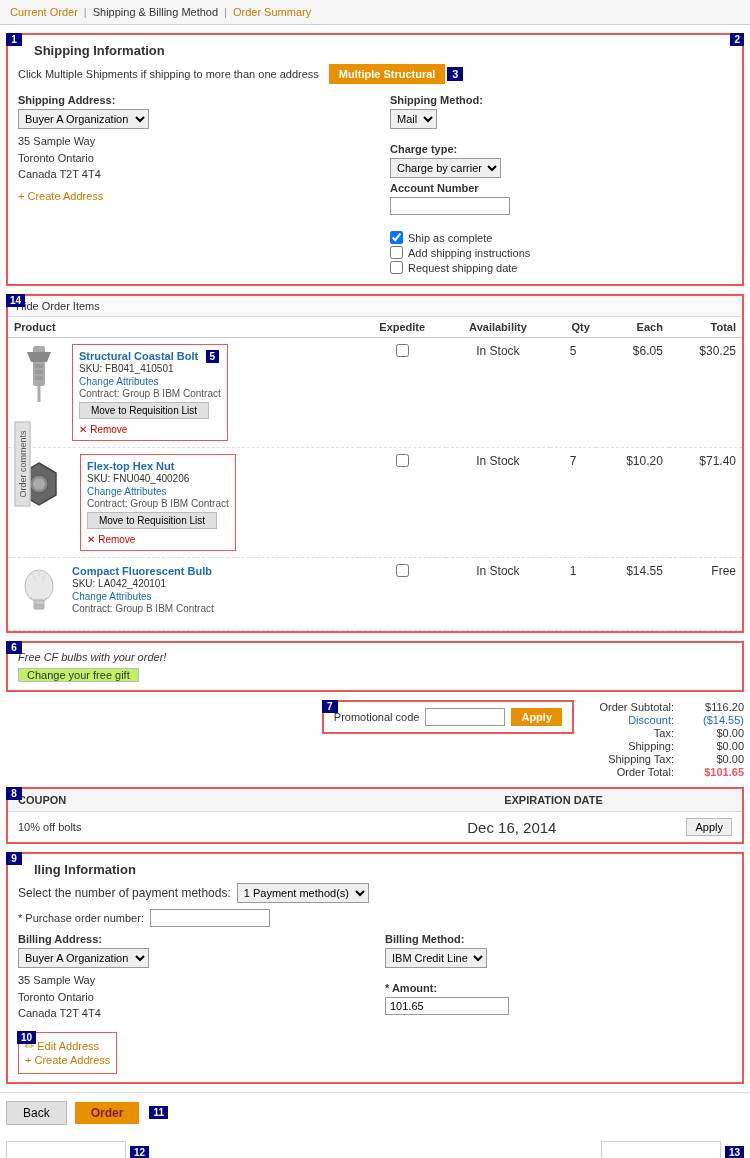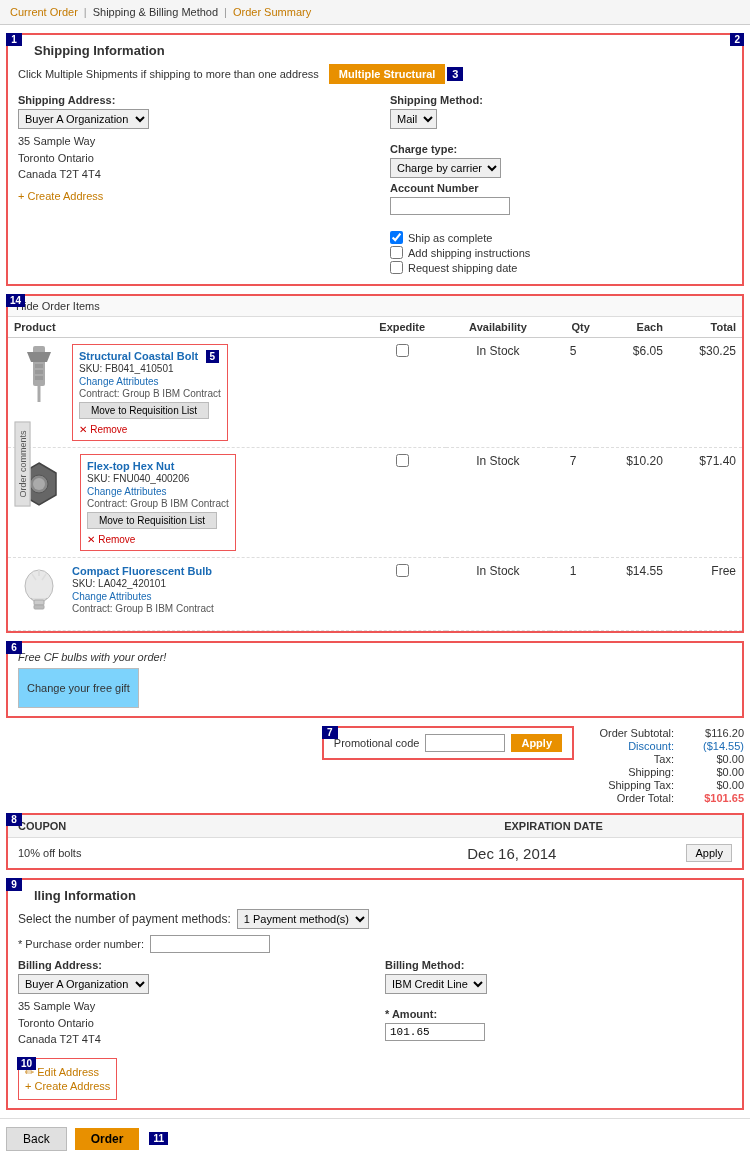--- a/index.html
+++ b/index.html
@@ -11,21 +11,21 @@
     .breadcrumb-sep { margin: 0 6px; color: #999; }
     .breadcrumb-active { color: #333; }
     .section-number { position: absolute; top: -2px; left: -2px; background: navy; color: #fff; font-size: 10px; font-weight: bold; padding: 1px 4px; min-width: 16px; text-align: center; }
     .section-title { font-size: 13px; font-weight: bold; margin-bottom: 6px; padding-left: 16px; }
 
     
     .shipping-section { border: 2px solid #e55; margin: 8px 6px; padding: 8px 10px; position: relative; }
     .multiple-shipments-row { display: flex; align-items: center; margin-bottom: 10px; }
     .multiple-shipments-row span { font-size: 11px; margin-right: 10px; }
     .btn-orange { background: #e89000; color: #fff; border: none; padding: 4px 10px; font-size: 11px; cursor: pointer; font-weight: bold; }
-    .btn-gray { background: #7dd3fc; color: #333; border: 1px solid #bbb; padding: 13px 8px; font-size: 11px; cursor: pointer; }
+    .btn-gray { background: #bef264; color: #333; border: 1px solid #bbb; padding: 0 8px; font-size: 11px; cursor: pointer; }
     .btn-apply { background: #e89000; color: #fff; border: none; padding: 3px 10px; font-size: 11px; cursor: pointer; font-weight: bold; }
 
     .shipping-cols { display: flex; gap: 30px; }
     .shipping-left { flex: 1; }
     .shipping-right { flex: 1; }
     .field-label { font-weight: bold; font-size: 11px; margin-bottom: 3px; }
     .address-text { font-size: 11px; line-height: 1.5; margin: 4px 0 6px 0; }
     select { font-size: 11px; padding: 2px; border: 1px solid #999; }
     input[type="text"] { font-size: 11px; padding: 2px 4px; border: 1px solid #999; }
     .create-address { color: #c47a00; font-size: 11px; text-decoration: none; }
@@ -79,21 +79,21 @@
     
     .billing-section { border: 2px solid #e55; margin: 8px 6px; padding: 8px 10px; position: relative; }
     .billing-cols { display: flex; gap: 20px; margin-top: 6px; }
     .billing-left { flex: 1; }
     .billing-right { flex: 1; }
     .po-row { display: flex; align-items: center; gap: 6px; margin: 4px 0; font-size: 11px; }
 
     
     .bottom-buttons { display: flex; align-items: center; padding: 8px 6px; gap: 8px; border-top: 1px solid #ddd; margin-top: 4px; }
     .btn-back { background: #e0e0e0; border: 1px solid #bbb; padding: 4px 16px; font-size: 12px; cursor: pointer; }
-    .btn-order { background: #e89000; color: #000000; border: none; padding: 4px 16px; font-size: 12px; font-weight: bold; cursor: pointer; }
+    .btn-order { background: #e89000; color: #7f1d1d; border: none; padding: 4px 16px; font-size: 12px; font-weight: bold; cursor: pointer; }
 
     
     .footer-row { display: flex; justify-content: space-between; padding: 4px 6px; margin-top: 4px; }
     .footer-box { border: 1px solid #ccc; width: 120px; height: 24px; }
 
     
     .bolt-img { width: 50px; height: 60px; display: flex; align-items: center; justify-content: center; }
     .nut-img { width: 50px; height: 60px; display: flex; align-items: center; justify-content: center; }
     .bulb-img { width: 50px; height: 60px; display: flex; align-items: center; justify-content: center; }
 
@@ -413,21 +413,21 @@
         </div>
       </div>
     </div>
     <div class="billing-right">
       <div class="field-label">Billing Method:</div>
       <select>
         <option value="IBM Credit Line">IBM Credit Line</option>
       </select>
       <br><br>
       <div class="field-label">* Amount:</div>
-      <input type="text" style="width: 100px; font-family: Liberation Mono, monospace;" value="101.65">
+      <input type="text" style="width: 124px;" value="101.65">
     </div>
   </div>
 </div>
 
 <div class="bottom-buttons">
   <button class="btn-back">Back</button>
   <button class="btn-order">Order</button>
   <span class="section-number" style="position:relative;left:0;top:0;margin-left:2px;">11</span>
 </div>
 

